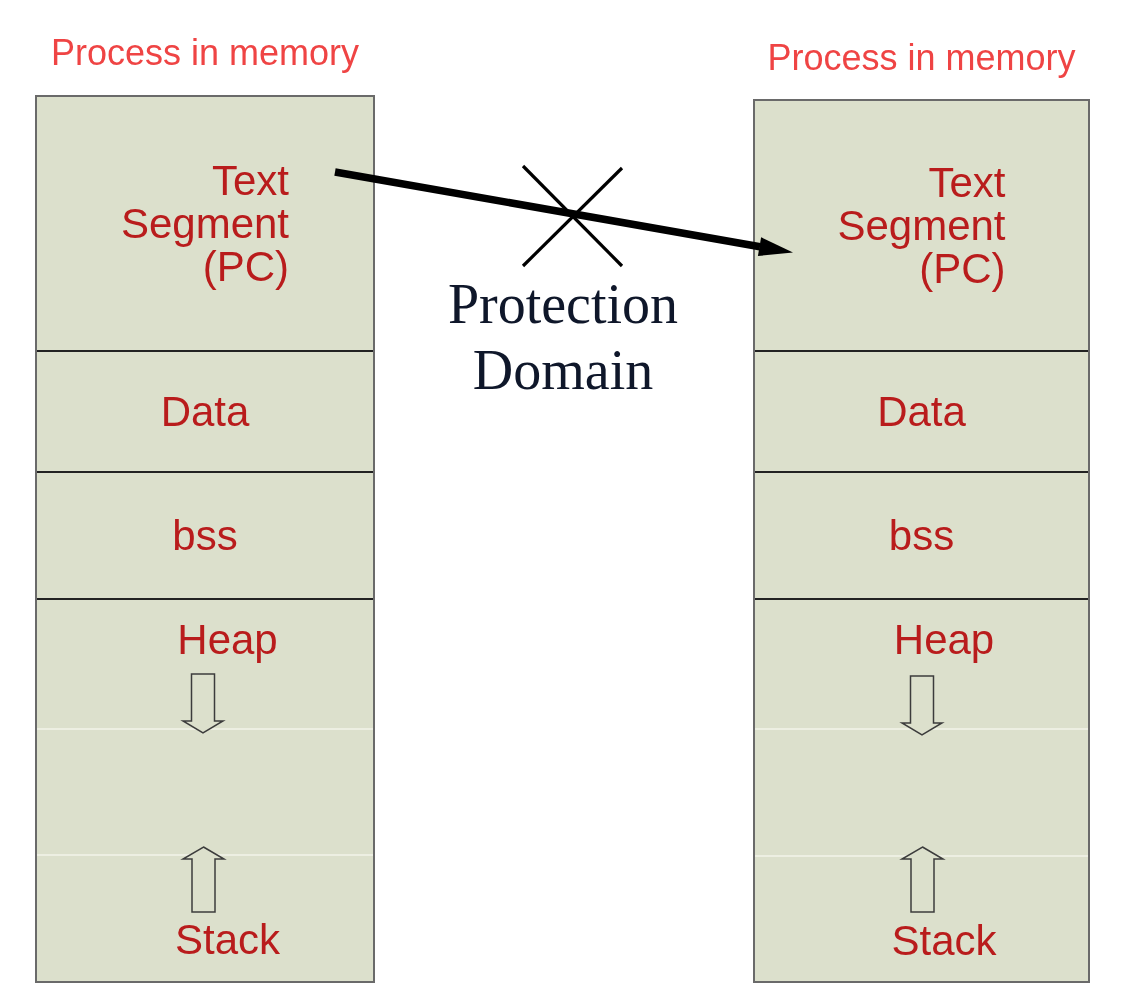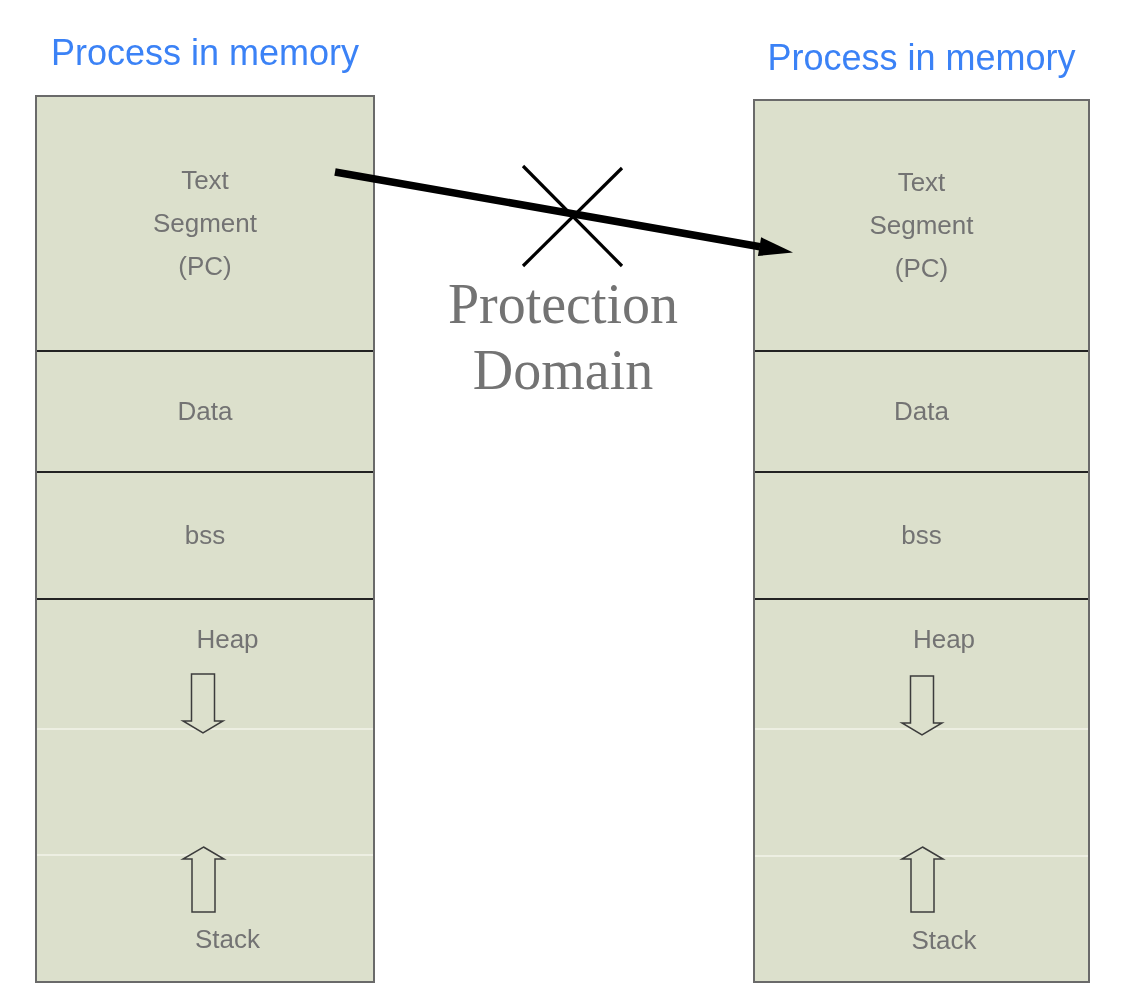--- a/index.html
+++ b/index.html
@@ -7,21 +7,21 @@
     position:relative;
     width:1127px;height:1000px;
     background:#ffffff;
     font-family:"Liberation Sans", sans-serif;
     overflow:hidden;
   }
   .proc-title{
     position:absolute;
     font-size:36px;
     line-height:44px;
-    color:#3b82f6;
+    color:#ef4444;
     text-align:center;
     white-space:nowrap;
   }
   .title-left{left:35px;top:31px;width:340px;}
   .title-right{left:753px;top:36px;width:337px;}
   .memory-box{
     position:absolute;
     box-sizing:border-box;
     background:var(--segment-fill,#dce0cc);
     border:2px solid var(--segment-border,#6a6a6a);
@@ -31,24 +31,24 @@
   .seg{
     box-sizing:border-box;
     display:flex;
     align-items:center;
     justify-content:center;
     flex-direction:column;
   }
   .seg.div-dark{border-bottom:2px solid var(--segment-divider,#222222);}
   .seg.div-faint{border-bottom:2px solid var(--faint-divider,#edefe2);}
   .seg-label{
-    font-size:26px;
+    font-size:42px;
     line-height:43px;
-    color:#737373;
-    text-align:center;
+    color:#b91c1c;
+    text-align:right;
     white-space:pre-line;
   }
   .seg.top-align{justify-content:flex-start;padding-left:45px;}
   
   .box-left .s1{height:255px;}
   .box-left .s2{height:121px;}
   .box-left .s3{height:127px;}
   .box-left .s4{height:130px;padding-top:18px;}
   .box-left .s5{height:126px;}
   .box-left .s6{height:125px;padding-top:62px;}
@@ -76,21 +76,21 @@
   }
   .overlay .arrow-line{stroke:var(--arrow,#000);stroke-width:7.5;stroke-linecap:butt;}
   .overlay .arrow-head{fill:var(--arrow,#000);stroke:none;}
   .overlay .cross-line{stroke:var(--arrow,#000);stroke-width:3.2;stroke-linecap:butt;}
   .protection-label{
     position:absolute;
     left:413px;top:271px;width:300px;
     font-family:"Liberation Serif", serif;
     font-size:56px;
     line-height:66px;
-    color:#737373;
+    color:#0f172a;
     text-align:center;
     white-space:pre-line;
   }
 </style>
 </head>
 <body>
 
 <div class="canvas">
 
   <div class="proc-title title-left">Process in memory</div>

